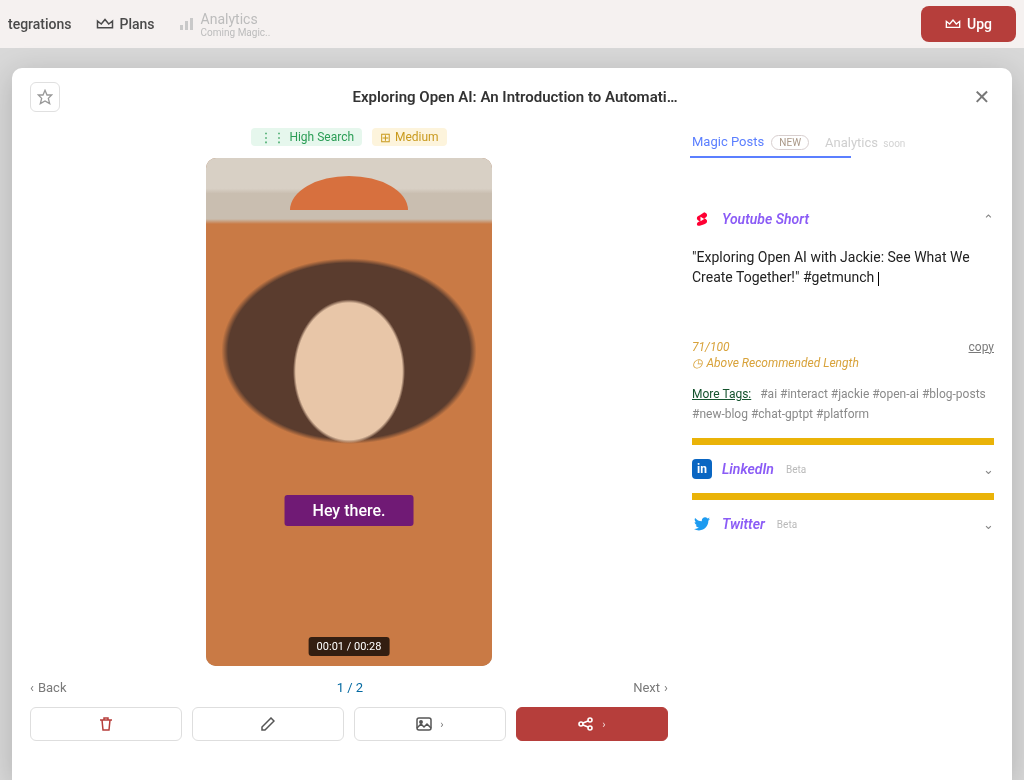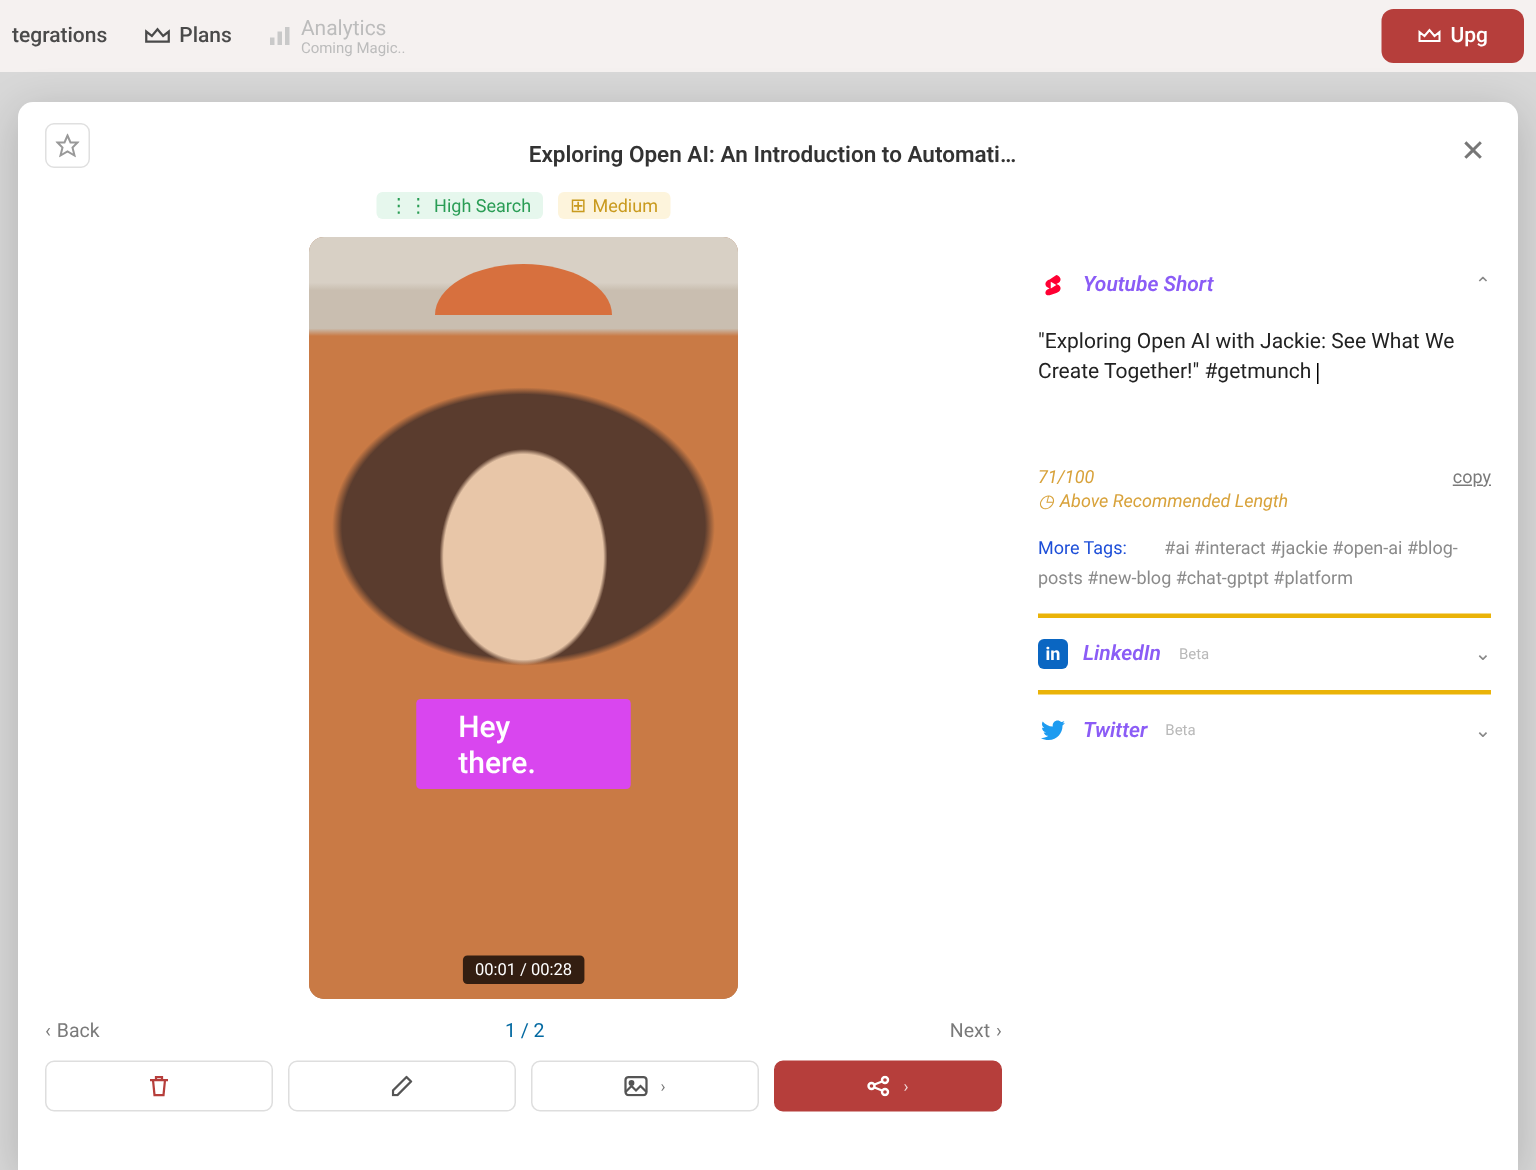--- a/index.html
+++ b/index.html
@@ -8,21 +8,21 @@
   
   .topnav { height: 48px; background: #f5f1f0; display: flex; align-items: center; padding: 0 8px; justify-content: space-between; }
   .topnav-left { display: flex; align-items: center; gap: 24px; }
   .nav-item { color: #4a4a4a; font-size: 14px; font-weight: 500; display: flex; align-items: center; gap: 6px; cursor: pointer; }
   .nav-item.muted { color: #bcbcbc; font-weight: 400; }
   .nav-sub { font-size: 10px; display: block; color: #bcbcbc; }
   .upgrade-btn { background: #b63e3b; color: #fff; border-radius: 8px; padding: 10px 24px; font-size: 14px; font-weight: 500; display: flex; align-items: center; gap: 6px; cursor: pointer; }
 
   
   .modal { position: absolute; left: 12px; right: 12px; top: 68px; bottom: 0; background: #fff; border-radius: 10px 10px 0 0; box-shadow: 0 6px 30px rgba(0,0,0,.18); display: flex; flex-direction: column; }
-  .modal-header { display: flex; align-items: flex-end; padding: 14px 18px; }
+  .modal-header { display: flex; align-items: center; padding: 14px 18px; }
   .star-box { width: 30px; height: 30px; border: 1px solid #e0e0e0; border-radius: 6px; display: flex; align-items: center; justify-content: center; cursor: pointer; color: #888; }
   .modal-title { flex: 1; text-align: center; font-size: 15px; font-weight: 600; color: #333; }
   .close-btn { width: 24px; height: 24px; color: #777; cursor: pointer; display: flex; align-items: center; justify-content: center; font-size: 20px; }
 
   .modal-body { flex: 1; display: flex; padding: 0 18px 8px 18px; gap: 24px; overflow: hidden; }
 
   
   .left-col { flex: 1; display: flex; flex-direction: column; align-items: center; min-width: 0; }
   .badges-row { display: flex; gap: 10px; margin-bottom: 12px; margin-top: 2px; }
   .badge { font-size: 12px; padding: 2px 8px; border-radius: 4px; display: inline-flex; align-items: center; gap: 4px; }
@@ -30,21 +30,21 @@
   .badge.yellow { background: #fdf4dc; color: #c99a1e; }
   .badge-dot { font-size: 13px; line-height: 1; }
 
   .video-frame { width: 286px; height: 508px; background: #aa7a5a; border-radius: 10px; position: relative; overflow: hidden; }
   .video-placeholder { position: absolute; inset: 0; background:
     radial-gradient(ellipse 140px 180px at 50% 42%, #e8c6a8 0%, #e8c6a8 38%, transparent 40%),
     radial-gradient(ellipse 220px 160px at 50% 38%, #5a3c2e 0%, #5a3c2e 55%, transparent 58%),
     linear-gradient(#d8d0c5 0%, #d8d0c5 6%, #c9beb0 7%, #c9beb0 12%, #c97a45 13%, #c97a45 100%);
   }
   .headband { position:absolute; top:18px; left:84px; width:118px; height:34px; background:#d7703e; border-radius:50% 50% 0 0 / 100% 100% 0 0; }
-  .caption-chip { position: absolute; bottom: 140px; left: 50%; transform: translateX(-50%); background: #d946ef; color: #fff; font-size: 20px; padding: 6px 28px; border-radius: 3px; font-weight: 500; }
+  .caption-chip { position: absolute; bottom: 140px; left: 50%; transform: translateX(-50%); background: #701a75; color: #fff; font-size: 16px; padding: 6px 28px; border-radius: 3px; font-weight: 500; }
   .time-chip { position: absolute; bottom: 10px; left: 50%; transform: translateX(-50%); background: rgba(0,0,0,.75); color: #fff; font-size: 11px; padding: 3px 8px; border-radius: 3px; }
 
   .pager { width: 100%; max-width: 640px; display: flex; align-items: center; justify-content: space-between; margin-top: 14px; }
   .pager-btn { color: #7a7a7a; font-size: 13px; cursor: pointer; display: inline-flex; align-items: center; gap: 4px; }
   .pager-count { color: #0369a1; font-size: 13px; }
 
   .action-bar { width: 100%; max-width: 660px; display: flex; gap: 10px; margin-top: 12px; }
   .action-btn { flex: 1; height: 34px; border: 1px solid #dedede; border-radius: 6px; background: #fff; display: flex; align-items: center; justify-content: center; gap: 8px; cursor: pointer; color: #555; }
   .action-btn.danger-icon { color: #b63e3b; }
   .action-btn.primary { background: #b63e3b; border-color: #b63e3b; color: #fff; }
@@ -55,38 +55,38 @@
   .tabs-row { display: flex; align-items: center; gap: 16px; border-bottom: 1px solid transparent; padding-bottom: 6px; }
   .tab { font-size: 13px; cursor: pointer; position: relative; padding-bottom: 6px; }
   .tab.active { color: #5b7fff; }
   .tab.active::after { content: ""; position: absolute; left: -2px; right: -42px; bottom: -2px; height: 2px; background: #5b7fff; }
   .tab.disabled { color: #cfcfcf; }
   .pill { display: inline-block; font-size: 10px; border: 1px solid #d8cfcf; color: #a98; border-radius: 10px; padding: 1px 7px; margin-left: 4px; }
   .tiny-tag { font-size: 10px; color: #d3d3d3; margin-left: 2px; }
 
   .accordion { margin-top: 32px; }
   .acc-item { padding: 14px 0; }
-  .acc-divider { border-top: 3px solid #eab308; }
+  .acc-divider { border-top: 7px solid #eab308; }
   .acc-header { display: flex; align-items: center; gap: 10px; cursor: pointer; }
   .acc-header .chev { margin-left: auto; color: #888; font-size: 13px; }
   .acc-title { font-size: 14px; font-weight: 600; color: #8b5cf6; font-style: italic; }
   .acc-beta { font-size: 10px; color: #b9b9b9; margin-left: 2px; }
   .platform-icon { width: 20px; height: 20px; border-radius: 4px; display: flex; align-items: center; justify-content: center; font-size: 12px; color: #fff; }
   .ic-yt { background: #fff; }
   .ic-li { background: #0a66c2; font-weight: 700; }
   .ic-tw { background: #fff; color: #1d9bf0; font-size: 16px; }
   .acc-body { margin-top: 18px; }
   .post-text { font-size: 14px; line-height: 1.45; color: #222; }
   .cursor-caret { display:inline-block; width:1px; height:14px; background:#000; vertical-align:middle; margin-left:4px; }
   .meta-row { display: flex; justify-content: space-between; align-items: baseline; margin-top: 16px; font-size: 12px; }
   .char-count { color: #d8a23a; font-style: italic; }
   .copy-link { color: #7a7a7a; text-decoration: underline; cursor: pointer; margin-top: 36px; }
   .rec-len { font-size: 12px; color: #d8a23a; font-style: italic; display: flex; align-items: center; gap: 4px; margin-top: 2px; }
   .tags-row { margin-top: 14px; font-size: 12px; color: #8a8a8a; line-height: 1.7; }
-  .tags-row .mt { color: #1d4ed8; margin-right: 22px; }
+  .tags-row .mt { text-decoration: underline; color: #14532d; margin-right: 6px; }
 
   svg { display: block; }
 </style>
 </head>
 <body>
 
 <div class="topnav">
   <div class="topnav-left">
     <span class="nav-item">tegrations</span>
     <span class="nav-item">
@@ -187,20 +187,30 @@
               <circle cx="12" cy="3" r="2"></circle>
               <circle cx="12" cy="11" r="2"></circle>
               <path d="M5 6l5-2M5 8l5 2"></path>
             </svg>
           <span class="sm-chevron">›</span>
         </div>
       </div>
     </div>
 
     <div class="right-col">
+      <div class="tabs-row">
+        <span class="tab active">
+          <span>Magic Posts</span>
+          <span class="pill">NEW</span>
+        </span>
+        <span class="tab disabled">
+          <span>Analytics</span>
+          <span class="tiny-tag">soon</span>
+        </span>
+      </div>
 
       <div class="accordion">
 
         <div class="acc-item">
           <div class="acc-header">
             <span class="platform-icon ic-yt">
               <svg width="18" height="18" viewBox="0 0 24 24">
                   <path fill="#ff0033" d="M15 3c4 1 5 5 2 7l-2 1 2 1c3 2 2 6-2 7l-6 2c-4 1-5-3-2-5l2-1-2-1c-3-2-2-6 2-7z"></path>
                   <path fill="#fff" d="M10 9l5 3-5 3z"></path>
                 </svg>

